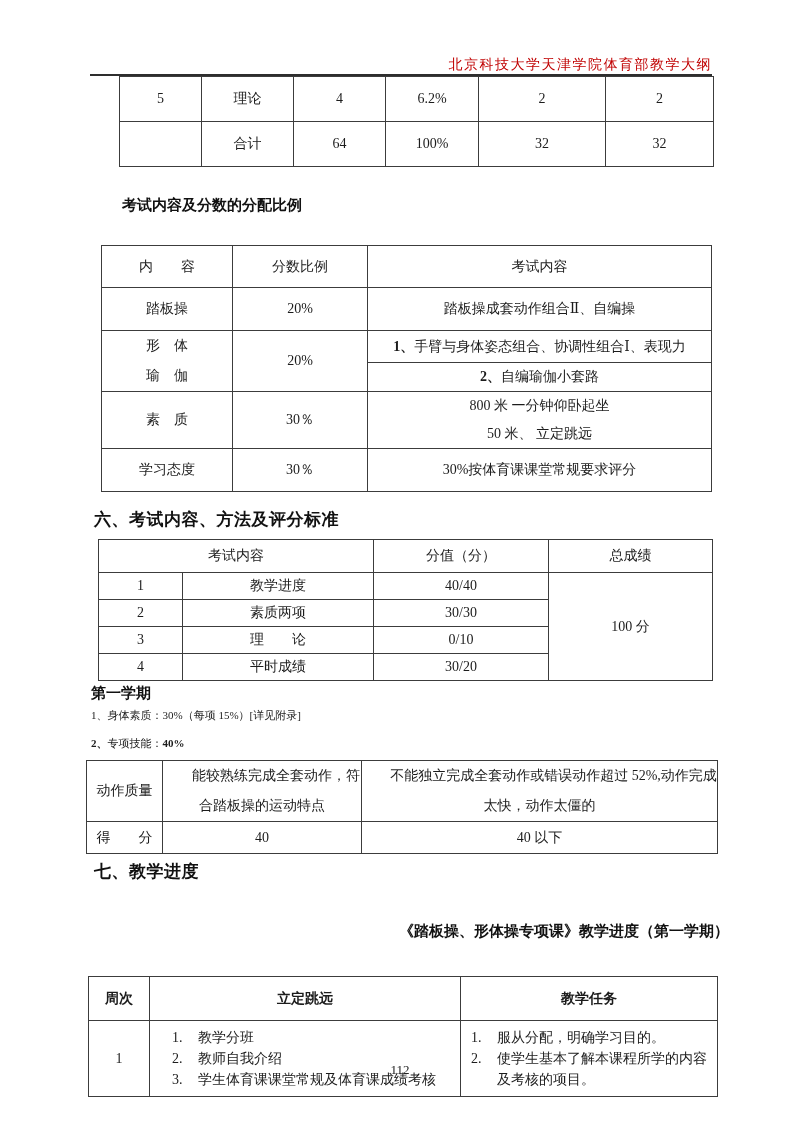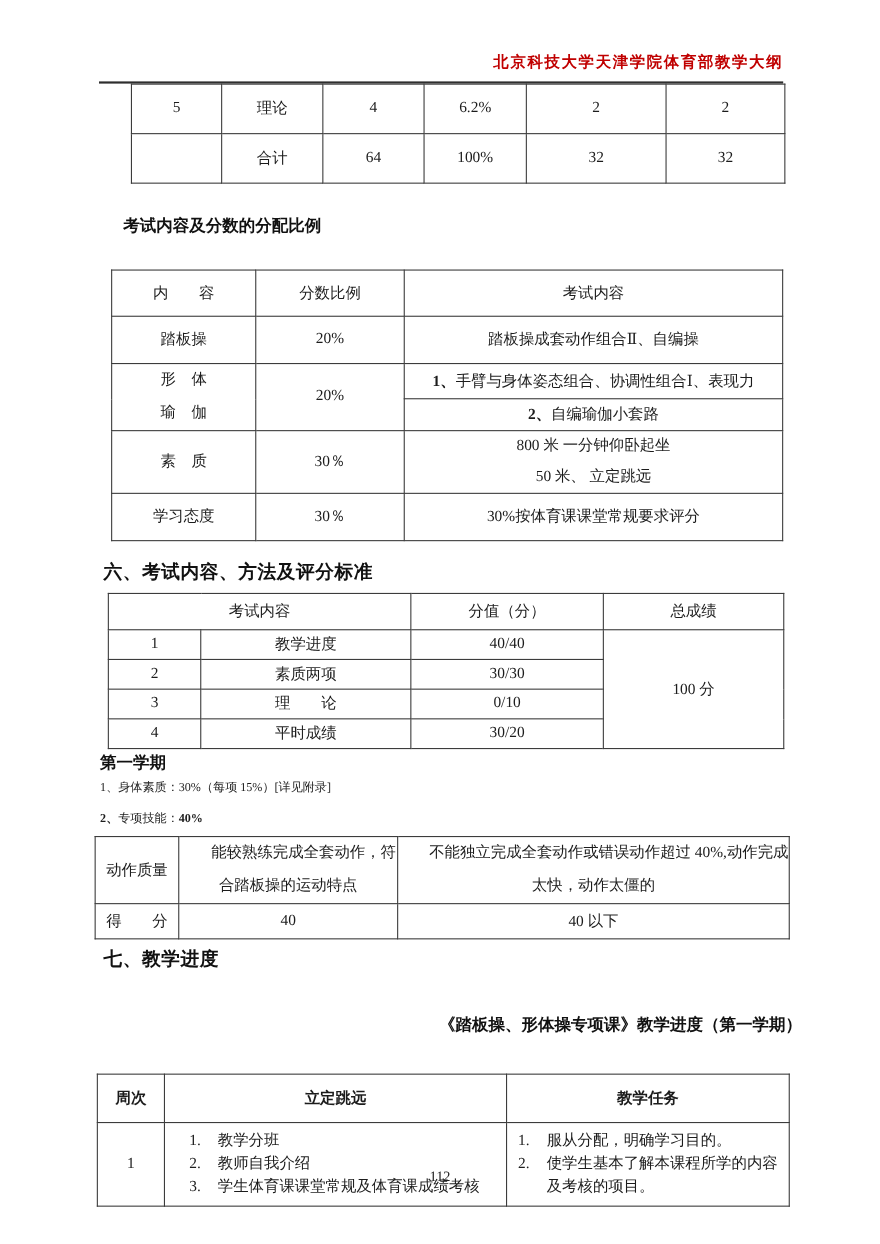--- a/index.html
+++ b/index.html
@@ -1,21 +1,21 @@
 <!DOCTYPE html>
 <html><head>
 <meta charset="utf-8">
 <style>
   html,body{margin:0;padding:0;background:#ffffff;}
   .page{
     position:relative;width:800px;height:1131px;background:#ffffff;overflow:hidden;
     font-family:"Liberation Serif","DejaVu Serif",serif;color:#1c1c1c;
   }
   .abs{position:absolute;}
-  .doc-header{top:48px;right:88px;font-size:14px;font-weight:bold;color:#c00000;letter-spacing:1.5px;white-space:nowrap;}
+  .doc-header{top:56px;right:88px;font-size:14px;font-weight:normal;color:#c00000;letter-spacing:1.5px;white-space:nowrap;}
   .header-rule{top:74px;left:90px;width:622px;height:2px;background:#2e2e2e;}
   table.t{border-collapse:collapse;table-layout:fixed;position:absolute;}
   table.t td{border:1px solid #3c3c3c;font-size:14px;color:#1c1c1c;text-align:center;vertical-align:middle;padding:0;overflow:hidden;}
   td.tl{text-align:left;padding-left:10px;}
   td.score{text-align:left;padding-left:18px;}
   .h15{font-size:15px;font-weight:bold;color:#111;}
   .h17{font-size:17px;font-weight:bold;color:#111;letter-spacing:0.5px;}
   .bodyline{font-size:11px;color:#1c1c1c;}
   .b{font-weight:bold;}
   .two-line div{line-height:30px;}
@@ -59,21 +59,21 @@
       <td></td>
       <td>合计</td>
       <td>64</td>
       <td>100%</td>
       <td>32</td>
       <td>32</td>
     </tr>
   </tbody>
     </table>
 
-  <div class="abs h15" style="left:112px;top:196px;">考试内容及分数的分配比例</div>
+  <div class="abs h15" style="left:122px;top:196px;">考试内容及分数的分配比例</div>
 
   <table class="t" style="left:101px;top:245px;width:610px;padding-left:36px;">
     <colgroup>
         <col style="width:131px">
         <col style="width:135px">
         <col style="width:344px">
       </colgroup>
     <tbody>
         <tr style="height:42px;">
       <td>内　　容</td>
@@ -158,21 +158,21 @@
   <table class="t" style="left:86px;top:760px;width:631px;">
     <colgroup>
         <col style="width:76px">
         <col style="width:199px">
         <col style="width:356px">
       </colgroup>
     <tbody>
         <tr style="height:60px;">
       <td>动作质量</td>
       <td class="para">能较熟练完成全套动作，符合踏板操的运动特点</td>
-      <td class="para">不能独立完成全套动作或错误动作超过 40%,动作完成太快，动作太僵的</td>
+      <td class="para">不能独立完成全套动作或错误动作超过 52%,动作完成太快，动作太僵的</td>
     </tr>
     <tr style="height:32px;">
       <td>得　　分</td>
       <td>40</td>
       <td>40 以下</td>
     </tr>
   </tbody>
     </table>
 
   <div class="abs h17" style="left:94px;top:860px;">七、教学进度</div>

